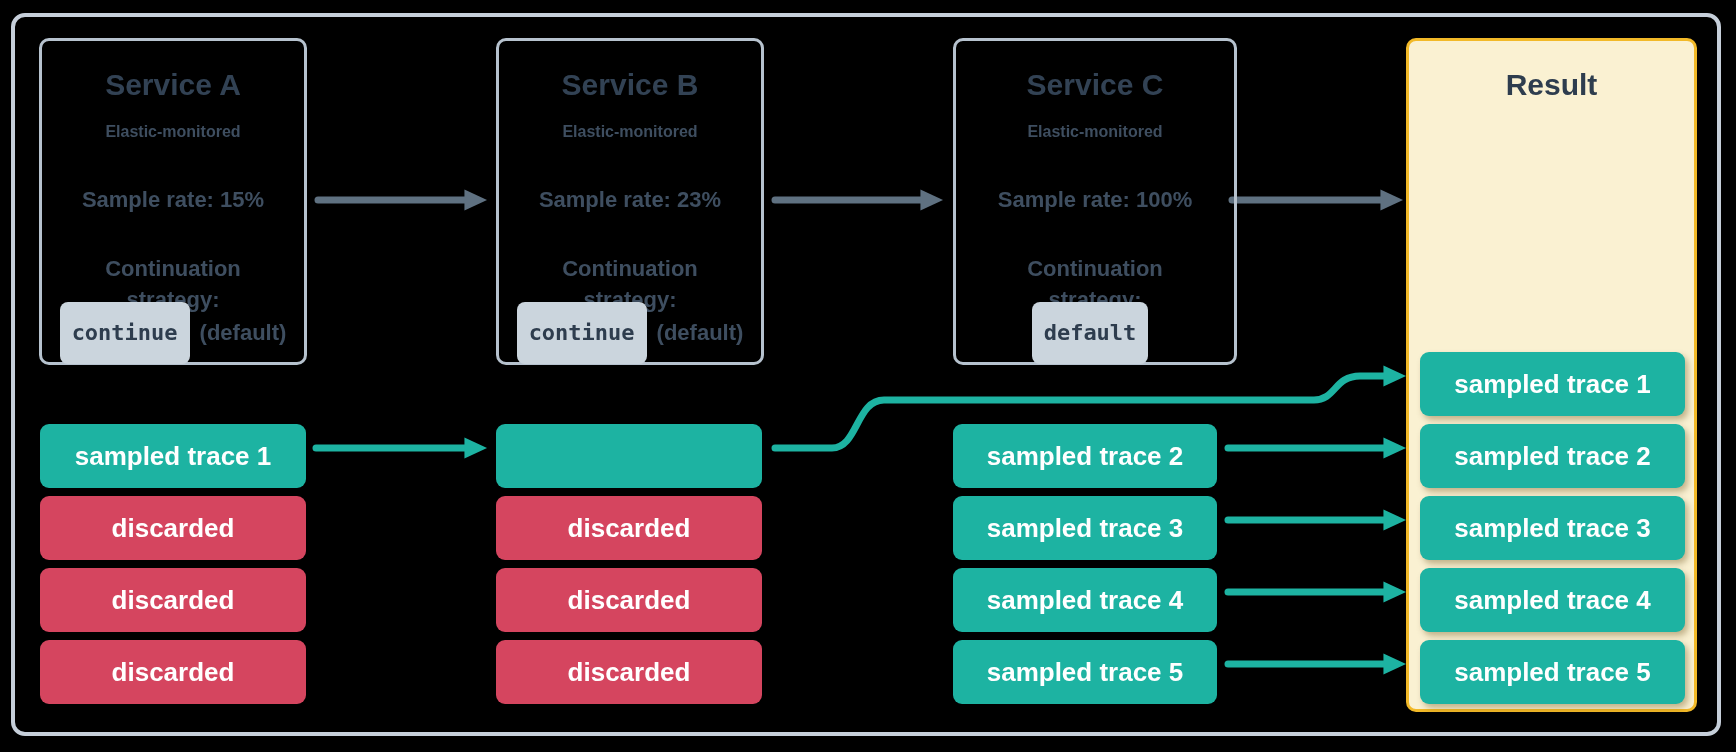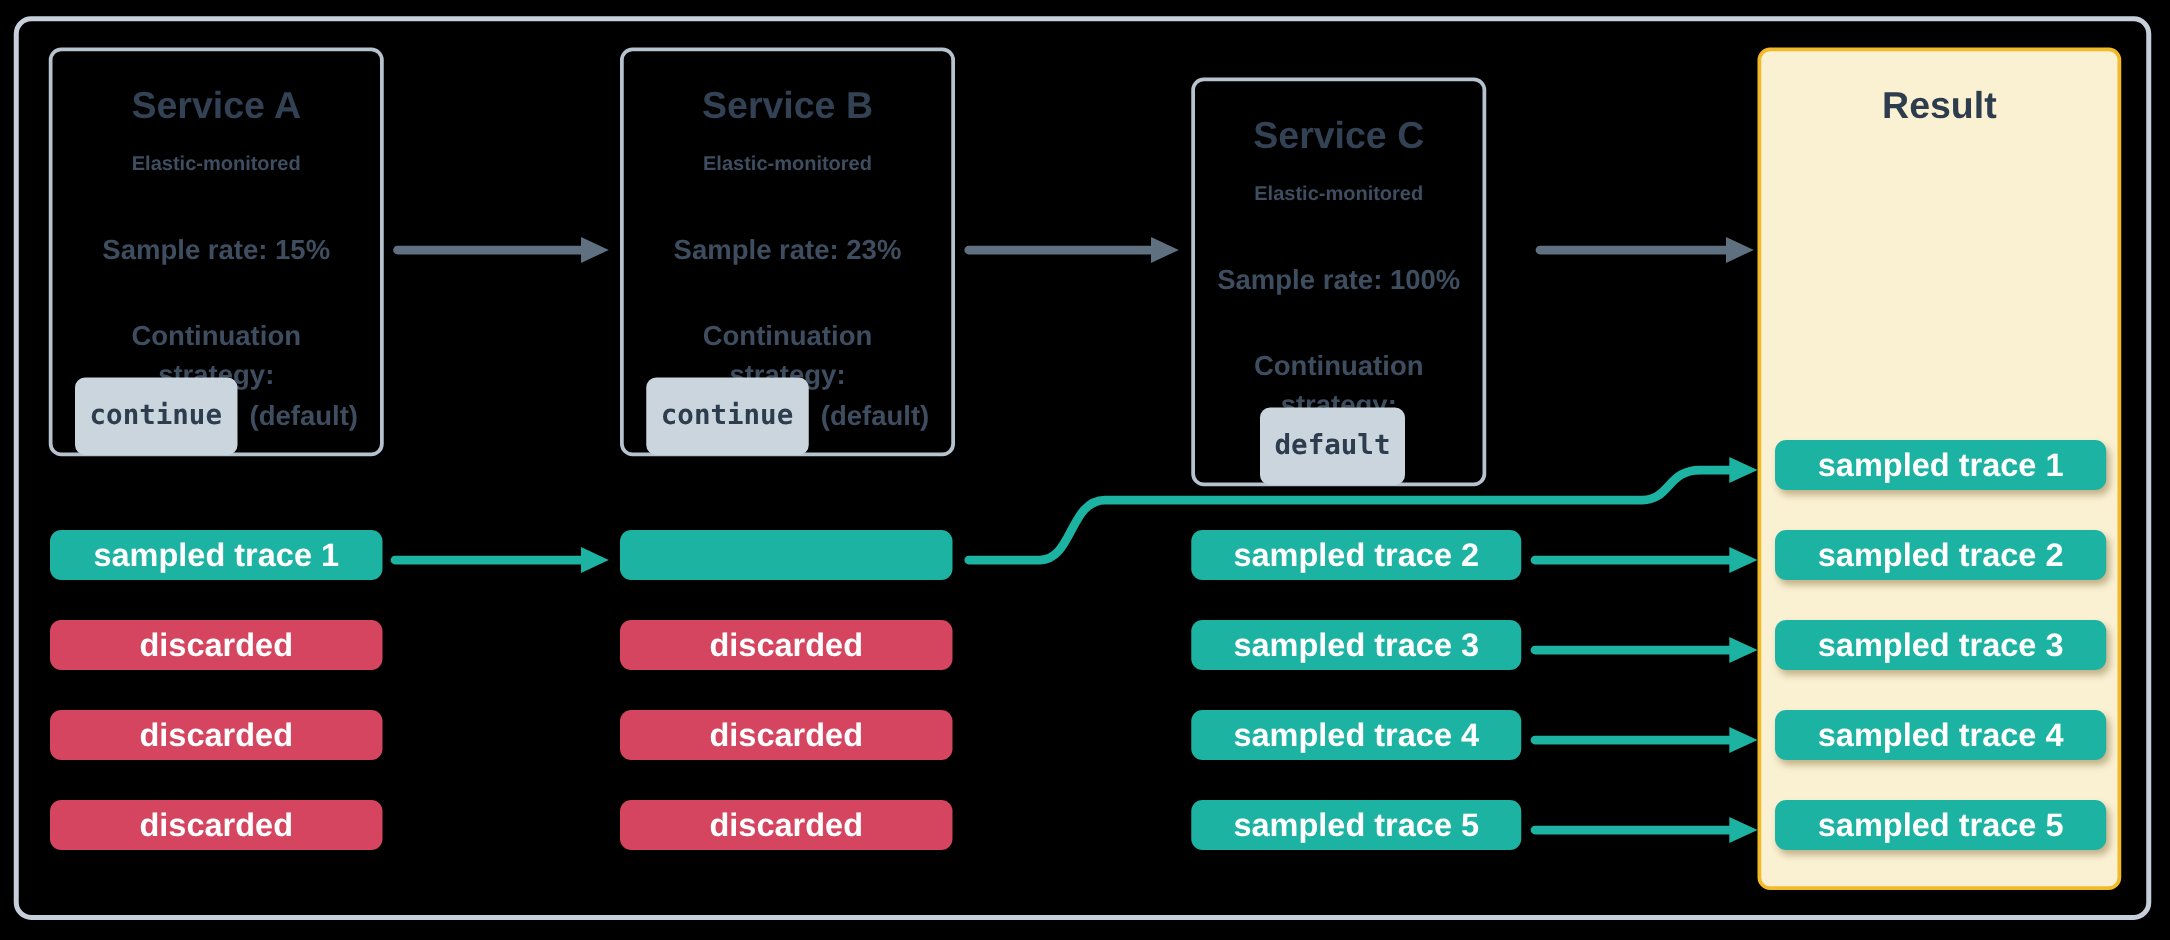--- a/index.html
+++ b/index.html
@@ -29,21 +29,21 @@
   .chip-suffix{font-size:22px;font-weight:bold;color:#3e4e60;}
   
   .result-box{
     position:absolute;left:1406px;top:38px;width:291px;height:674px;box-sizing:border-box;
     border:3px solid #f2b928;border-radius:10px;background:#faf1d2;
     display:flex;flex-direction:column;align-items:center;
   }
   .result-title{margin-top:26px;font-size:30px;font-weight:bold;color:#2e3d4e;line-height:36px;}
   
   .pill{
-    position:absolute;height:40px;border-radius:9px;box-sizing:border-box;
+    position:absolute;height:64px;border-radius:9px;box-sizing:border-box;
     display:flex;align-items:center;justify-content:center;
     color:#ffffff;font-size:26px;font-weight:bold;white-space:nowrap;
   }
   .pill.sampled{background:#1db3a2;}
   .pill.discarded{background:#d5455f;}
   .pill.shadowed{box-shadow:3px 4px 6px rgba(90,60,0,0.35);}
   .col-a{left:40px;width:266px;}
   .col-b{left:496px;width:266px;}
   .col-c{left:953px;width:264px;}
   .col-r{left:1420px;width:265px;}
@@ -100,21 +100,21 @@
     <div class="svc-cont">
       <span>Continuation</span><br>
       <span>strategy:</span>
     </div>
     <div class="svc-chip-row">
       <span class="chip">continue</span>
       <span class="chip-suffix">(default)</span>
     </div>
   </div>
 
-  <div class="svc" style="left:953px;width:236px;margin-top:24px;">
+  <div class="svc" style="left:953px;width:284px;">
     <div class="svc-title">Service C</div>
     <div class="svc-sub">Elastic-monitored</div>
     <div class="svc-rate">Sample rate: 100%</div>
     <div class="svc-cont">
       <span>Continuation</span><br>
       <span>strategy:</span>
     </div>
     <div class="svc-chip-row">
       <span class="chip">default</span>
       <span class="chip-suffix"></span>

